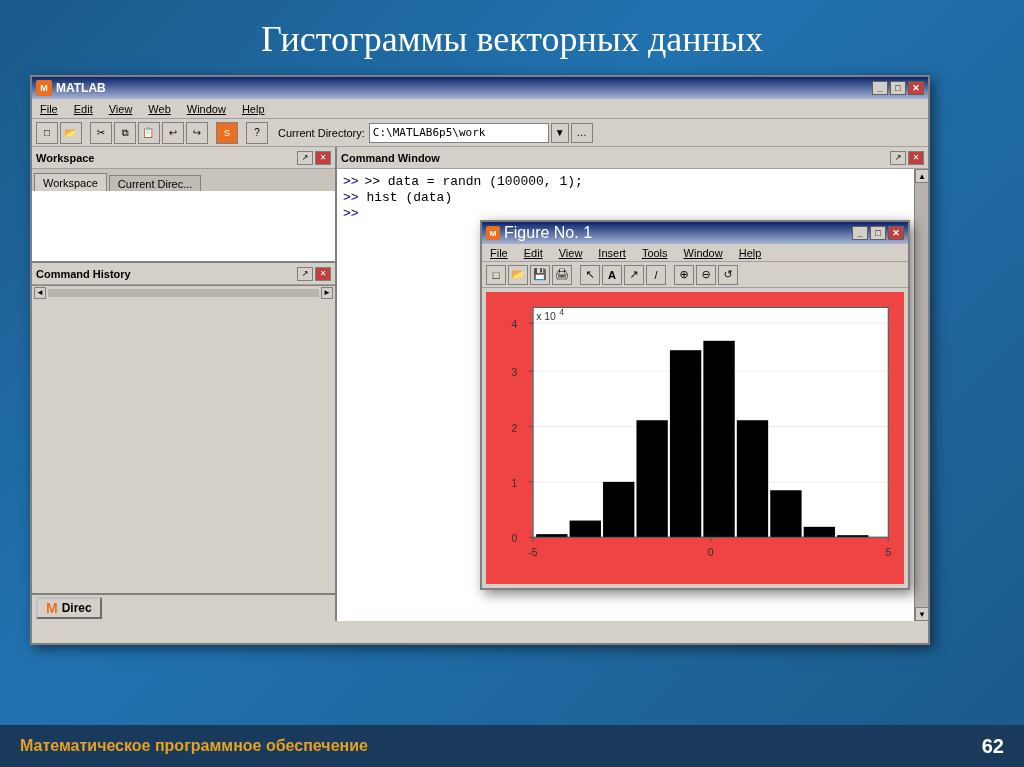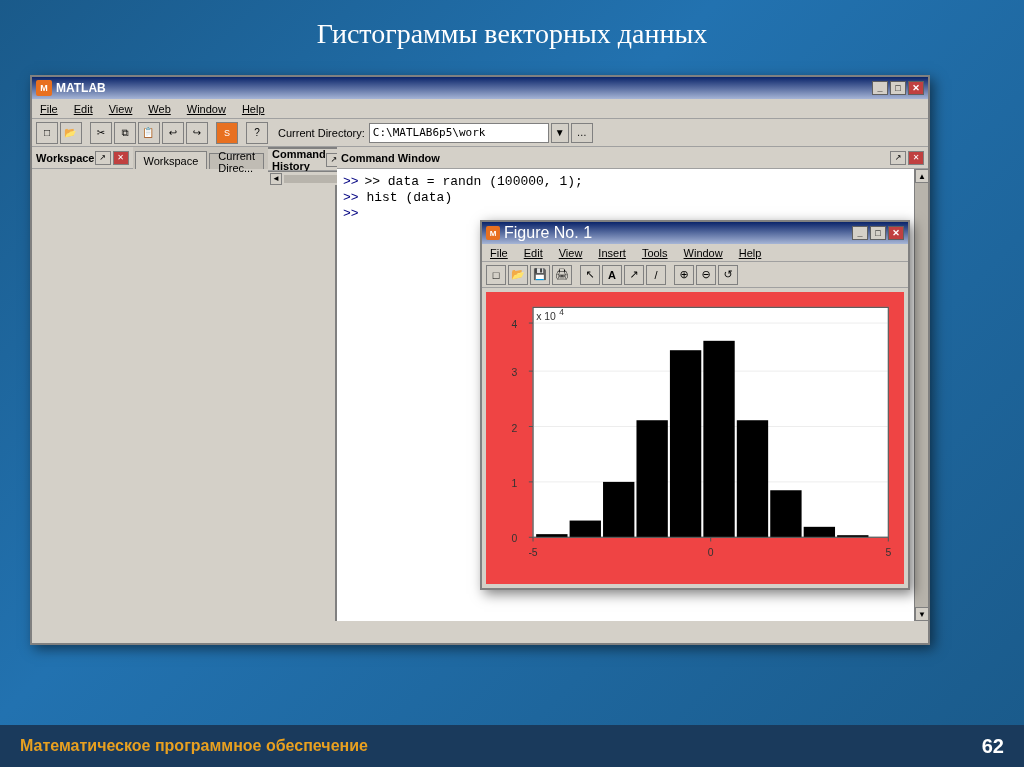--- a/index.html
+++ b/index.html
@@ -9,21 +9,21 @@
       height: 767px;
       background: linear-gradient(135deg, #1a5a8a 0%, #2272b0 40%, #1a5a8a 100%);
       font-family: Arial, sans-serif;
       overflow: hidden;
       position: relative;
     }
 
     .slide-title {
       text-align: center;
       color: #ffffff;
-      font-size: 28px;
+      font-size: 36px;
       font-weight: normal;
       padding: 18px 20px 10px;
       font-family: 'Times New Roman', serif;
     }
 
     .slide-footer {
       position: absolute;
       bottom: 0;
       left: 0;
       right: 0;
@@ -203,20 +203,21 @@
       display: flex;
       height: calc(100% - 92px);
     }
 
     
     .left-panel {
       width: 305px;
       background: #d4d0c8;
       border-right: 2px solid #808080;
       display: flex;
+      flex-direction: column;
     }
 
     
     .panel-header {
       height: 22px;
       background: #d4d0c8;
       border-bottom: 1px solid #a0a0a0;
       display: flex;
       align-items: center;
       justify-content: space-between;

